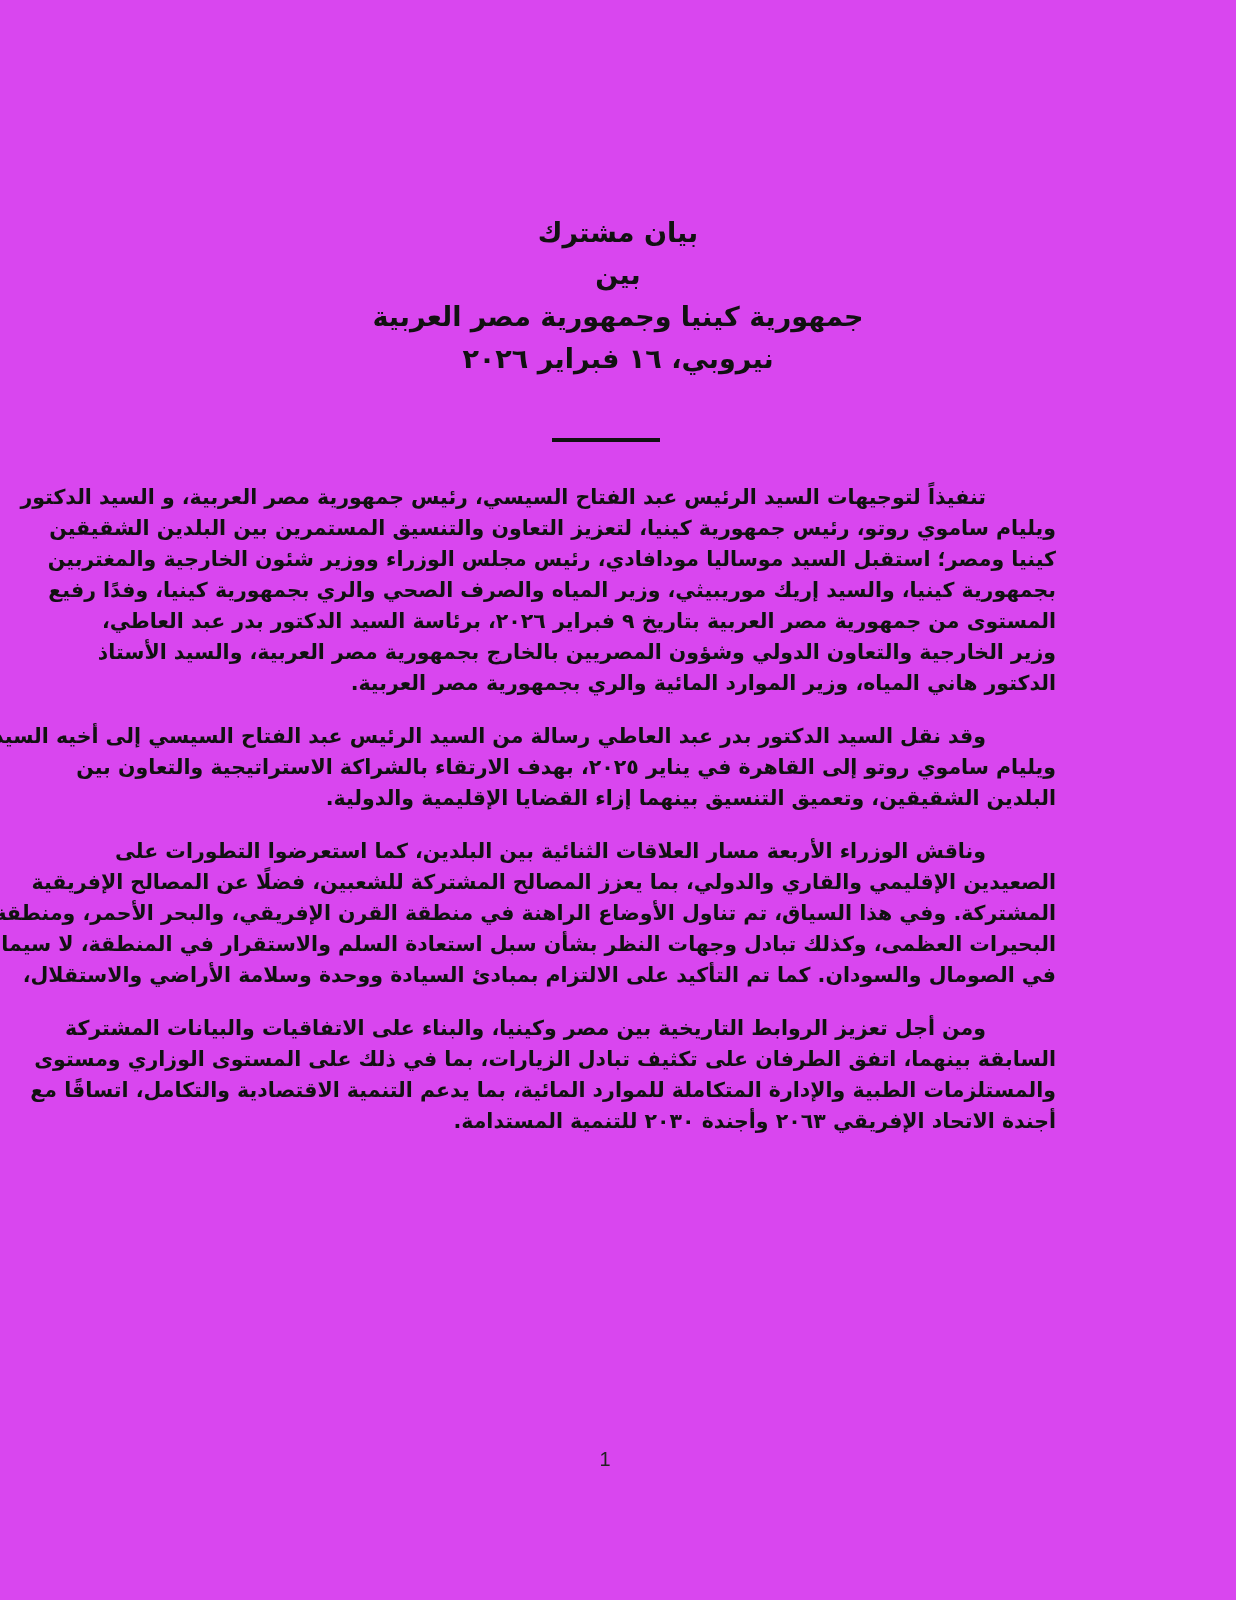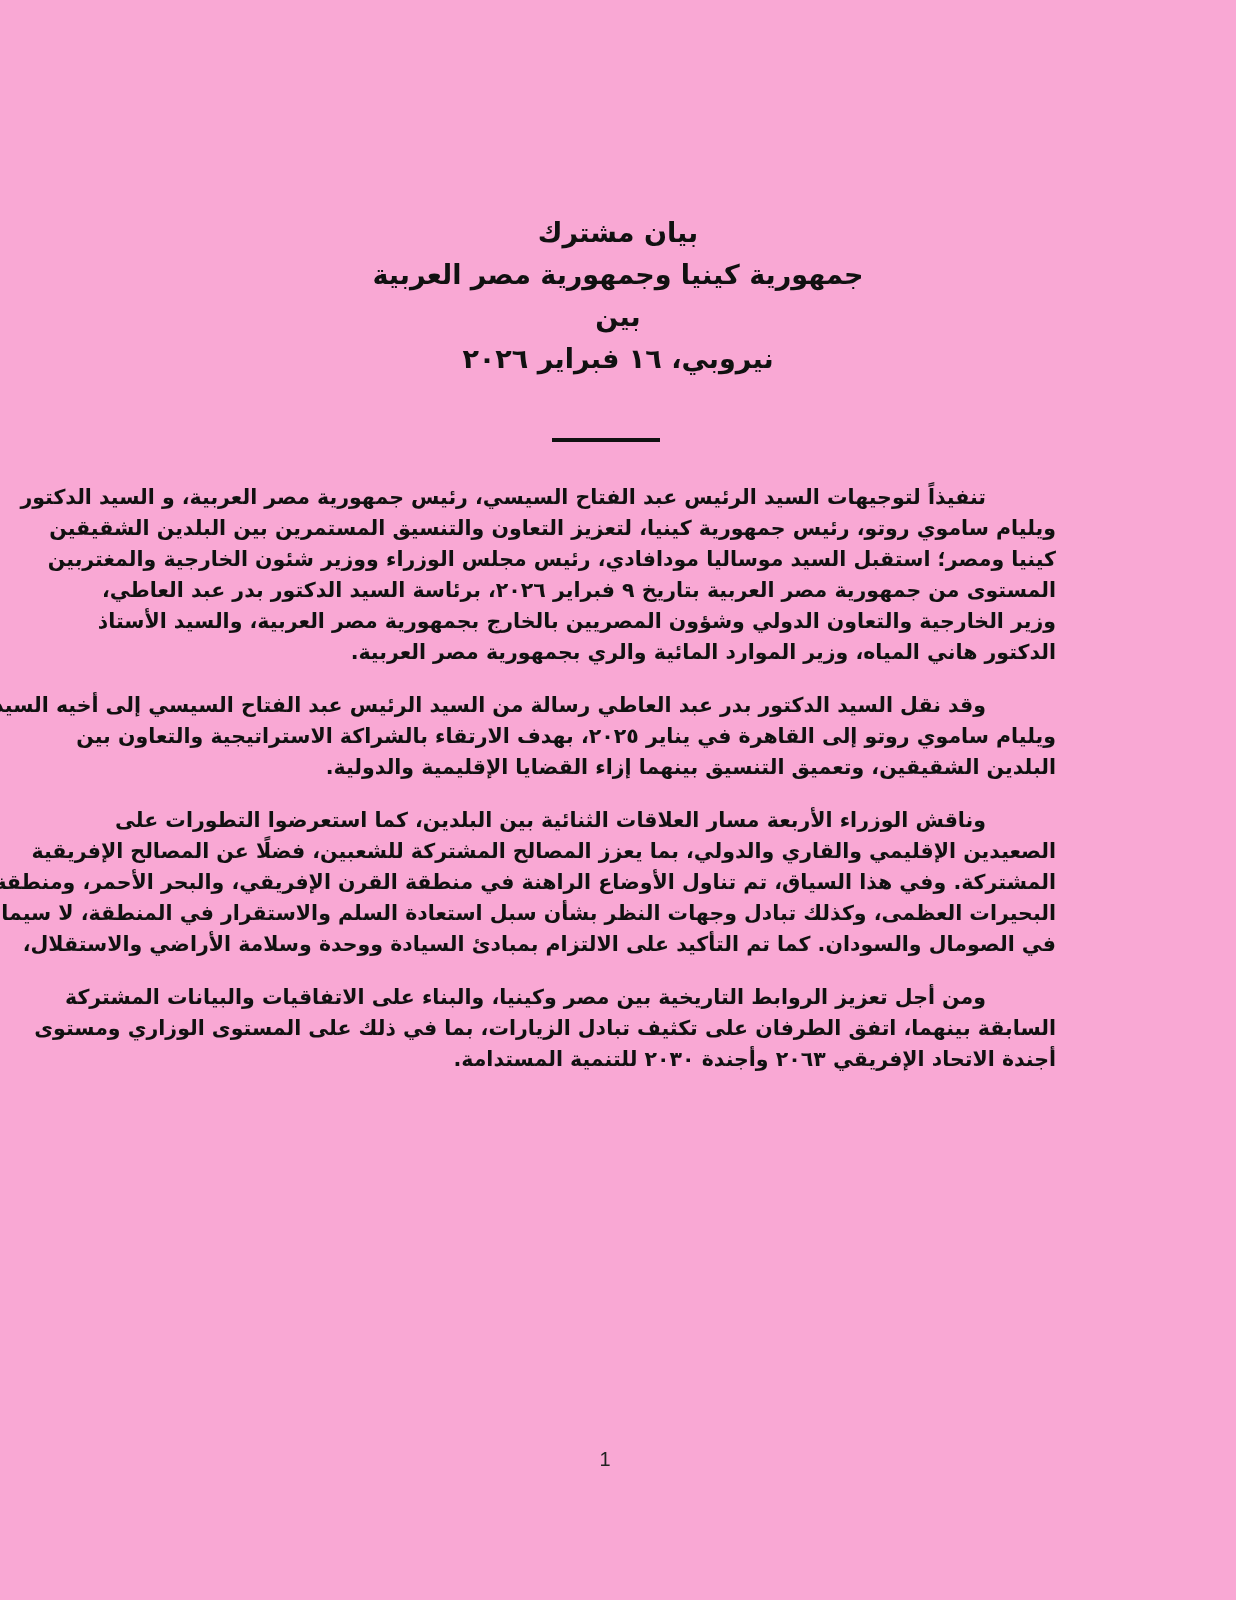--- a/index.html
+++ b/index.html
@@ -1,50 +1,51 @@
 <!DOCTYPE html>
 <html><head>
   <meta charset="utf-8">
   <style>
     html, body { margin: 0; padding: 0; background: #ffffff; }
     body { width: 1236px; height: 1600px; position: relative; overflow: hidden;
            font-family: "DejaVu Sans", "Liberation Sans", sans-serif; color: #111111; }
-    .page { position: absolute; left: 0; top: 0; width: 1236px; height: 1600px; background: #f9a8d4; text-decoration: underline; }
+    .page { position: absolute; left: 0; top: 0; width: 1236px; height: 1600px; background: #d946ef; text-decoration: underline; }
     .heading { position: absolute; left: 0; top: 212px; width: 1236px; text-align: center; direction: rtl; }
     .heading-line { font-weight: bold; font-size: 27px; line-height: 42px; height: 42px; white-space: nowrap; }
     .heading-rule { position: absolute; left: 552px; top: 438px; width: 108px; height: 4px; background: #111111; }
     .body { position: absolute; left: 137px; top: 482px; width: 935px; direction: rtl; }
     .para { margin: 0 16px 22px 0; }
     .line { display: block; font-weight: bold; font-size: 20.5px; line-height: 31px; height 31px;
             text-align: justify; text-align-last: justify; white-space: nowrap; overflow: visible; }
     .line.indent { padding-right: 70px; }
     .line.last { text-align-last: right; }
     .page-number { position: absolute; left: 590px; top: 1448px; width: 30px; text-align: center;
                    font-family: "Liberation Sans", sans-serif; font-size: 20px; color: #222222; }
   </style>
 </head>
 <body>
 
 <div class="page">
 
   <div class="heading">
     <div class="heading-line">بيان مشترك</div>
+    <div class="heading-line">بين</div>
     <div class="heading-line">جمهورية كينيا وجمهورية مصر العربية</div>
-    <div class="heading-line">بين</div>
     <div class="heading-line">نيروبي، ١٦ فبراير ٢٠٢٦</div>
   </div>
 
   <div class="heading-rule"></div>
 
   <div class="body">
 
     <div class="para">
       <span class="line indent">تنفيذاً لتوجيهات السيد الرئيس عبد الفتاح السيسي، رئيس جمهورية مصر العربية، و السيد الدكتور</span>
       <span class="line">ويليام ساموي روتو، رئيس جمهورية كينيا،  لتعزيز التعاون والتنسيق المستمرين بين البلدين الشقيقين</span>
       <span class="line">كينيا ومصر؛ استقبل السيد موساليا مودافادي، رئيس مجلس الوزراء ووزير شئون الخارجية والمغتربين</span>
+      <span class="line">بجمهورية كينيا، والسيد إريك موريبيثي، وزير المياه والصرف الصحي والري بجمهورية كينيا، وفدًا رفيع</span>
       <span class="line">المستوى من جمهورية مصر العربية بتاريخ ٩ فبراير ٢٠٢٦، برئاسة السيد الدكتور بدر عبد العاطي،</span>
       <span class="line">وزير الخارجية والتعاون الدولي وشؤون المصريين بالخارج بجمهورية مصر العربية، والسيد الأستاذ</span>
       <span class="line last">الدكتور هاني المياه، وزير الموارد المائية والري بجمهورية مصر العربية.</span>
     </div>
 
     <div class="para">
       <span class="line indent">وقد نقل السيد الدكتور بدر عبد العاطي رسالة من السيد الرئيس عبد الفتاح السيسي إلى أخيه السيد</span>
       <span class="line">ويليام ساموي روتو إلى القاهرة في يناير ٢٠٢٥، بهدف الارتقاء بالشراكة الاستراتيجية والتعاون بين</span>
       <span class="line last">البلدين الشقيقين، وتعميق التنسيق بينهما إزاء القضايا الإقليمية والدولية.</span>
     </div>
@@ -53,20 +54,21 @@
       <span class="line indent">وناقش الوزراء الأربعة مسار العلاقات الثنائية بين البلدين، كما استعرضوا التطورات على</span>
       <span class="line">الصعيدين الإقليمي والقاري والدولي، بما يعزز المصالح المشتركة للشعبين، فضلًا عن المصالح الإفريقية</span>
       <span class="line">المشتركة. وفي هذا السياق، تم تناول الأوضاع الراهنة في منطقة القرن الإفريقي، والبحر الأحمر، ومنطقة</span>
       <span class="line">البحيرات العظمى، وكذلك تبادل وجهات النظر بشأن سبل استعادة السلم والاستقرار في المنطقة، لا سيما</span>
       <span class="line">في الصومال والسودان. كما تم التأكيد على الالتزام بمبادئ السيادة ووحدة وسلامة الأراضي والاستقلال،</span>
     </div>
 
     <div class="para">
       <span class="line indent">ومن أجل تعزيز الروابط التاريخية بين مصر وكينيا، والبناء على الاتفاقيات والبيانات المشتركة</span>
       <span class="line">السابقة بينهما، اتفق الطرفان على تكثيف تبادل الزيارات، بما في ذلك على المستوى الوزاري ومستوى</span>
+      <span class="line">والمستلزمات الطبية والإدارة المتكاملة للموارد المائية، بما يدعم التنمية الاقتصادية والتكامل، اتساقًا مع</span>
       <span class="line last">أجندة الاتحاد الإفريقي ٢٠٦٣ وأجندة ٢٠٣٠ للتنمية المستدامة.</span>
     </div>
 
   </div>
 
   <div class="page-number">1</div>
 
 </div>
 
 </body></html>

